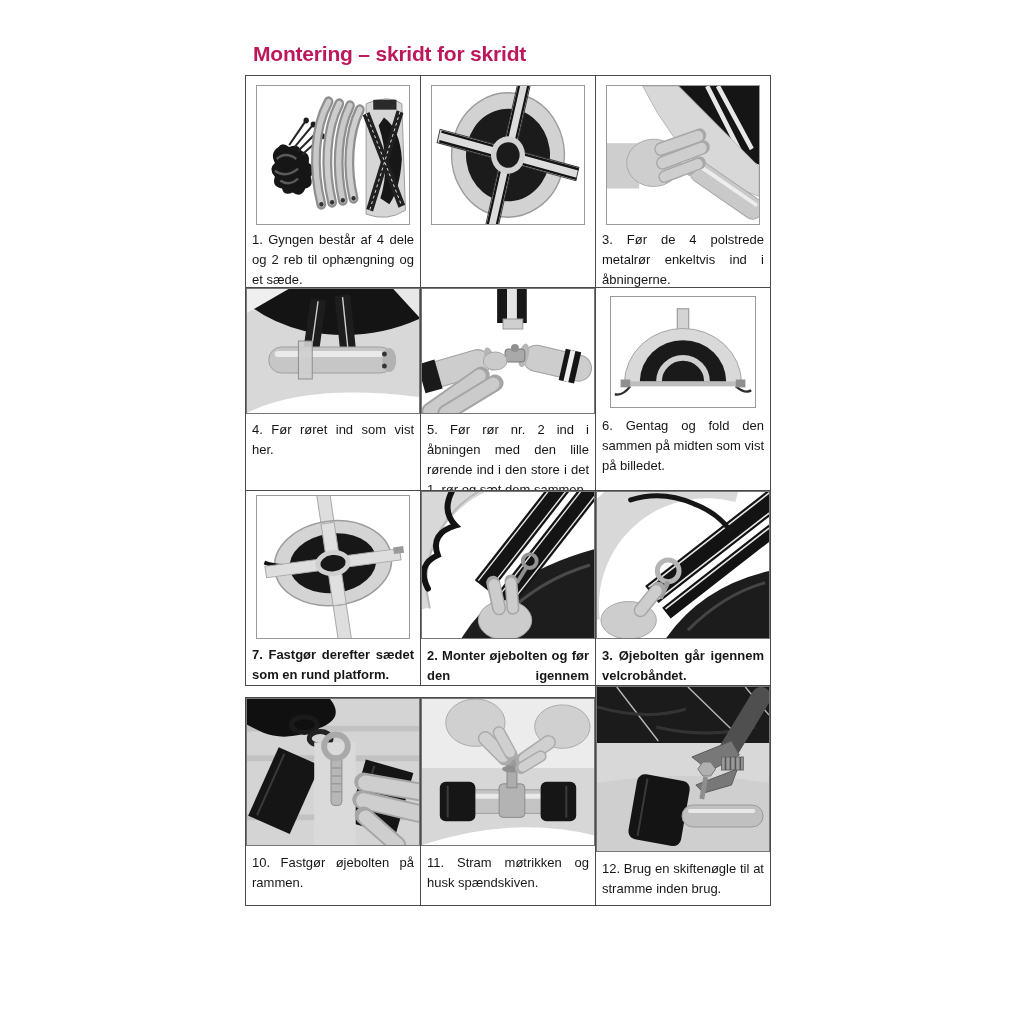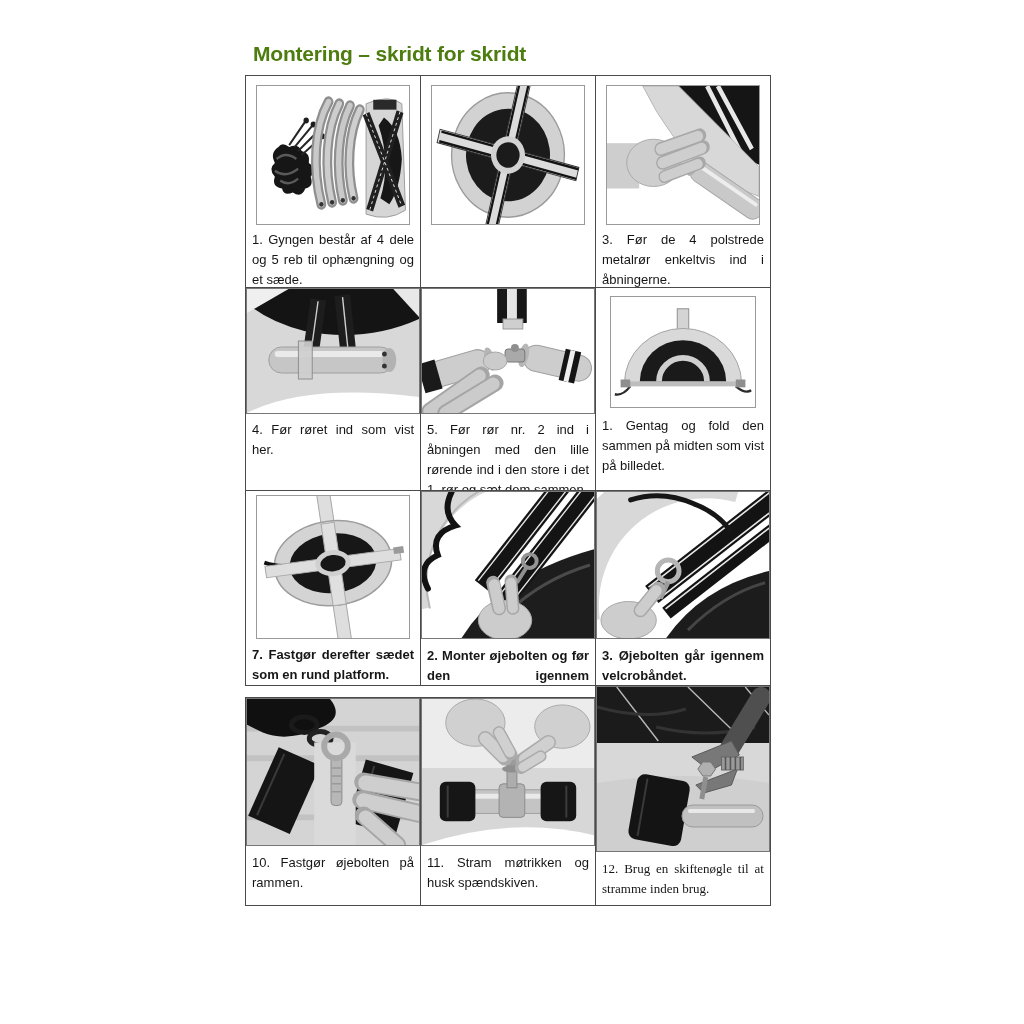--- a/index.html
+++ b/index.html
@@ -1,28 +1,28 @@
 <!DOCTYPE html>
 <html><head>
 <meta charset="utf-8">
 <style>
   html,body{margin:0;padding:0;background:#ffffff;}
   body{width:1024px;height:1024px;position:relative;font-family:"Liberation Sans",sans-serif;color:#1a1a1a;}
   .page{position:absolute;inset:0;background:#fff;}
-  .title{position:absolute;left:253px;top:42px;font-size:21px;font-weight:bold;letter-spacing:-0.2px;color:#4d7c0f;}
+  .title{position:absolute;left:253px;top:42px;font-size:21px;font-weight:bold;letter-spacing:-0.2px;color:#be185d;}
   .table{position:absolute;left:245px;top:75px;width:527px;}
   .row{display:flex;align-items:flex-start;}
   .row + .row{margin-top:-1px;align-items:flex-end;}
   .cell{width:176px;box-sizing:border-box;border:1px solid #4a4a4a;background:#fff;overflow:hidden;}
   .cell + .cell{margin-left:-1px;}
   .r1 .cell{height:213px;}
   .r2 .cell{height:204px;}
   .r3 .cell{height:196px;font-weight:bold;}
   .r4 .cell{height:209px;}
-  .r4 .cell.tall{height:221px;font-family:Liberation Serif, serif;}
+  .r4 .cell.tall{height:221px;}
   .photo{position:relative;overflow:hidden;border:1px solid #9a9a9a;background:#fff;}
   .photo svg{display:block;width:100%;height:100%;}
   .r1 .photo{margin:9px 10px 4px;height:138px;}
   .r2 .photo.bleed{margin:0 0 5px;height:124px;border-color:#777;}
   .r2 .photo.inset{margin:8px 14px 7px;height:110px;}
   .r3 .photo.inset{margin:4px 10px 5px;height:142px;}
   .r3 .photo.bleed{margin:0 0 6px;height:146px;border-color:#777;}
   .r4 .photo.bleed{margin:0 0 6px;height:146px;border-color:#777;}
   .r4 .tall .photo.bleed{height:164px;}
   .caption{padding:1px 6px 0;font-size:13px;line-height:20px;text-align:justify;color:#161616;}
@@ -62,21 +62,21 @@
             <circle cx="96" cy="116" r="2.4" fill="#333"></circle>
               <circle cx="108" cy="114" r="2.4" fill="#333"></circle>
             <path d="M122 18 q26 -10 40 0 l4 108 q-20 12 -44 4 z" fill="#d6d6d6" stroke="#9a9a9a"></path>
             <path d="M142 32 q18 12 20 42 q-2 30 -14 46 l-10 -6 q12 -36 -2 -74 z" fill="#171717"></path>
             <path d="M122 28 L162 122" stroke="#202020" stroke-width="8"></path>
             <path d="M160 26 L126 126" stroke="#202020" stroke-width="8"></path>
             <path d="M122 28 L162 122 M160 26 L126 126" stroke="#e6e6e6" stroke-width="1" stroke-dasharray="3 3"></path>
             <rect x="130" y="14" width="26" height="10" fill="#2a2a2a"></rect>
           </svg>
         </div>
-        <div class="caption">1. Gyngen består af 4 dele og 5 reb til ophængning og et sæde.</div>
+        <div class="caption">1. Gyngen består af 4 dele og 2 reb til ophængning og et sæde.</div>
       </div>
 
       <div class="cell">
         <div class="photo">
           <svg viewBox="0 0 170 140" preserveAspectRatio="none">
             <rect width="170" height="140" fill="#ffffff"></rect>
             <g transform="rotate(14 85 70)">
               <circle cx="85" cy="70" r="63" fill="#d2d2d2" stroke="#9b9b9b" stroke-width="1.5"></circle>
               <circle cx="85" cy="70" r="47" fill="#1b1b1b"></circle>
               <rect x="78" y="-10" width="14" height="160" fill="#dcdcdc" stroke="#333" stroke-width="1"></rect>
@@ -184,21 +184,21 @@
             <rect x="69" y="12" width="12" height="34" fill="#d4d4d4" stroke="#8e8e8e"></rect>
             <path d="M14 88 A61 56 0 0 1 136 88 Z" fill="#d9d9d9" stroke="#a3a3a3"></path>
             <path d="M30 86 A45 42 0 0 1 120 86 Z" fill="#1a1a1a"></path>
             <path d="M50 86 A25 24 0 0 1 100 86" stroke="#cfcfcf" stroke-width="6" fill="none"></path>
             <rect x="12" y="86" width="126" height="5" fill="#bdbdbd"></rect>
             <path d="M20 91 q-8 10 -16 8 M130 91 q10 8 16 4" stroke="#2a2a2a" stroke-width="2.4" fill="none"></path>
             <rect x="10" y="84" width="10" height="8" fill="#8f8f8f"></rect>
             <rect x="130" y="84" width="10" height="8" fill="#8f8f8f"></rect>
           </svg>
         </div>
-        <div class="caption">1. Gentag og fold den sammen på midten som vist på billedet.</div>
+        <div class="caption">6. Gentag og fold den sammen på midten som vist på billedet.</div>
       </div>
     </div>
 
     <div class="row r3">
       <div class="cell">
         <div class="photo inset">
           <svg viewBox="0 0 150 148" preserveAspectRatio="none">
             <rect width="150" height="148" fill="#ffffff"></rect>
             <g transform="rotate(-8 75 70)">
               <rect x="69" y="-6" width="13" height="160" fill="#dedede" stroke="#a9a9a9"></rect>

